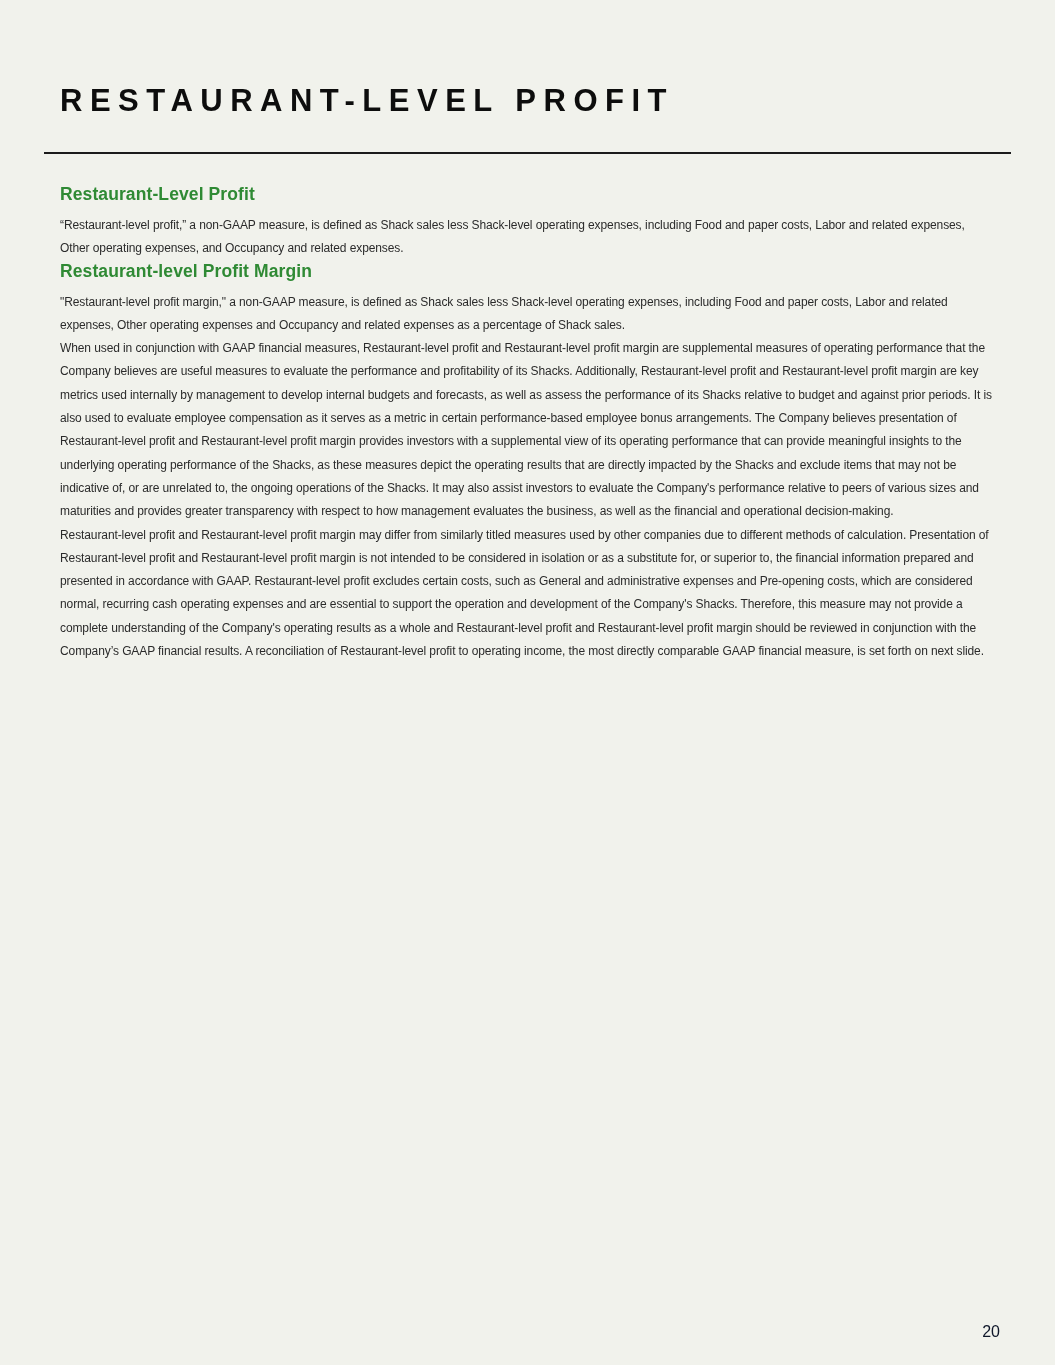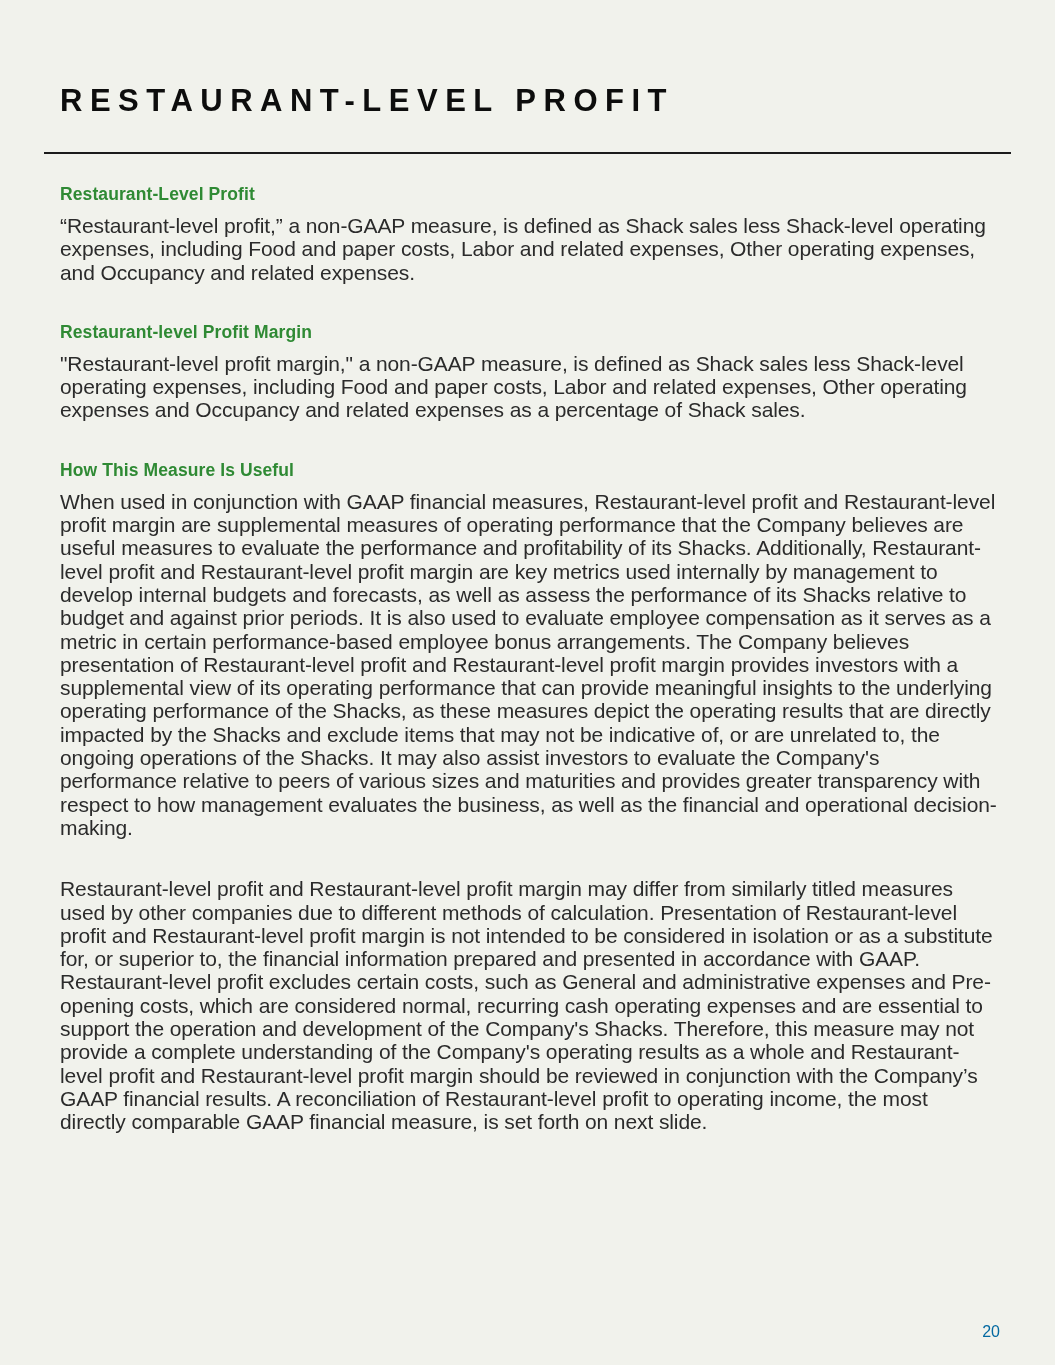--- a/index.html
+++ b/index.html
@@ -30,44 +30,43 @@
   .rule {
     height: 0;
     border: none;
     border-top: 2.5px solid #1b1b1b;
     margin: 33px 44px 0 44px;
   }
   .section.first {
     margin-top: 30px;
   }
   .section {
-    margin-top: 38px;
   }
   .section-heading {
     margin: 0 0 9px 0;
     font-size: 17.5px;
     font-weight: 700;
     letter-spacing: 0.1px;
     color: #2f8a34;
   }
   .section-body {
     margin: 0;
     max-width: 942px;
-    font-size: 21px;
+    font-size: 12px;
     line-height: 23.3px;
     letter-spacing: -0.1px;
     color: #2b2b2b;
     font-weight: 400;
   }
   .page-number {
     position: absolute;
     right: 55px;
     bottom: 24px;
     font-size: 16px;
-    color: #0369a1;
+    color: #0f172a;
   }
 </style>
 </head>
 <body>
 
 <div class="page">
   <div class="content">
 
     <div class="title">
       <div>RESTAURANT-LEVEL PROFIT</div>
@@ -83,21 +82,20 @@
       <h2 class="section-heading">Restaurant-Level Profit</h2>
       <p class="section-body">“Restaurant-level profit,” a non-GAAP measure, is defined as Shack sales less Shack-level operating expenses, including Food and paper costs, Labor and related expenses, Other operating expenses, and Occupancy and related expenses.</p>
     </div>
 
     <div class="section">
       <h2 class="section-heading">Restaurant-level Profit Margin</h2>
       <p class="section-body">"Restaurant-level profit margin," a non-GAAP measure, is defined as Shack sales less Shack-level operating expenses, including Food and paper costs, Labor and related expenses, Other operating expenses and Occupancy and related expenses as a percentage of Shack sales.</p>
     </div>
 
     <div class="section">
-      <h2 class="section-heading">How This Measure Is Useful</h2>
       <p class="section-body">When used in conjunction with GAAP financial measures, Restaurant-level profit and Restaurant-level profit margin are supplemental measures of operating performance that the Company believes are useful measures to evaluate the performance and profitability of its Shacks. Additionally, Restaurant-level profit and Restaurant-level profit margin are key metrics used internally by management to develop internal budgets and forecasts, as well as assess the performance of its Shacks relative to budget and against prior periods. It is also used to evaluate employee compensation as it serves as a metric in certain performance-based employee bonus arrangements. The Company believes presentation of Restaurant-level profit and Restaurant-level profit margin provides investors with a supplemental view of its operating performance that can provide meaningful insights to the underlying operating performance of the Shacks, as these measures depict the operating results that are directly impacted by the Shacks and exclude items that may not be indicative of, or are unrelated to, the ongoing operations of the Shacks. It may also assist investors to evaluate the Company's performance relative to peers of various sizes and maturities and provides greater transparency with respect to how management evaluates the business, as well as the financial and operational decision-making.</p>
     </div>
 
     <div class="section">
       <p class="section-body">Restaurant-level profit and Restaurant-level profit margin may differ from similarly titled measures used by other companies due to different methods of calculation. Presentation of Restaurant-level profit and Restaurant-level profit margin is not intended to be considered in isolation or as a substitute for, or superior to, the financial information prepared and presented in accordance with GAAP. Restaurant-level profit excludes certain costs, such as General and administrative expenses and Pre-opening costs, which are considered normal, recurring cash operating expenses and are essential to support the operation and development of the Company's Shacks. Therefore, this measure may not provide a complete understanding of the Company's operating results as a whole and Restaurant-level profit and Restaurant-level profit margin should be reviewed in conjunction with the Company’s GAAP financial results. A reconciliation of Restaurant-level profit to operating income, the most directly comparable GAAP financial measure, is set forth on next slide.</p>
     </div>
 
   </div>
 
   <div class="page-number">20</div>

